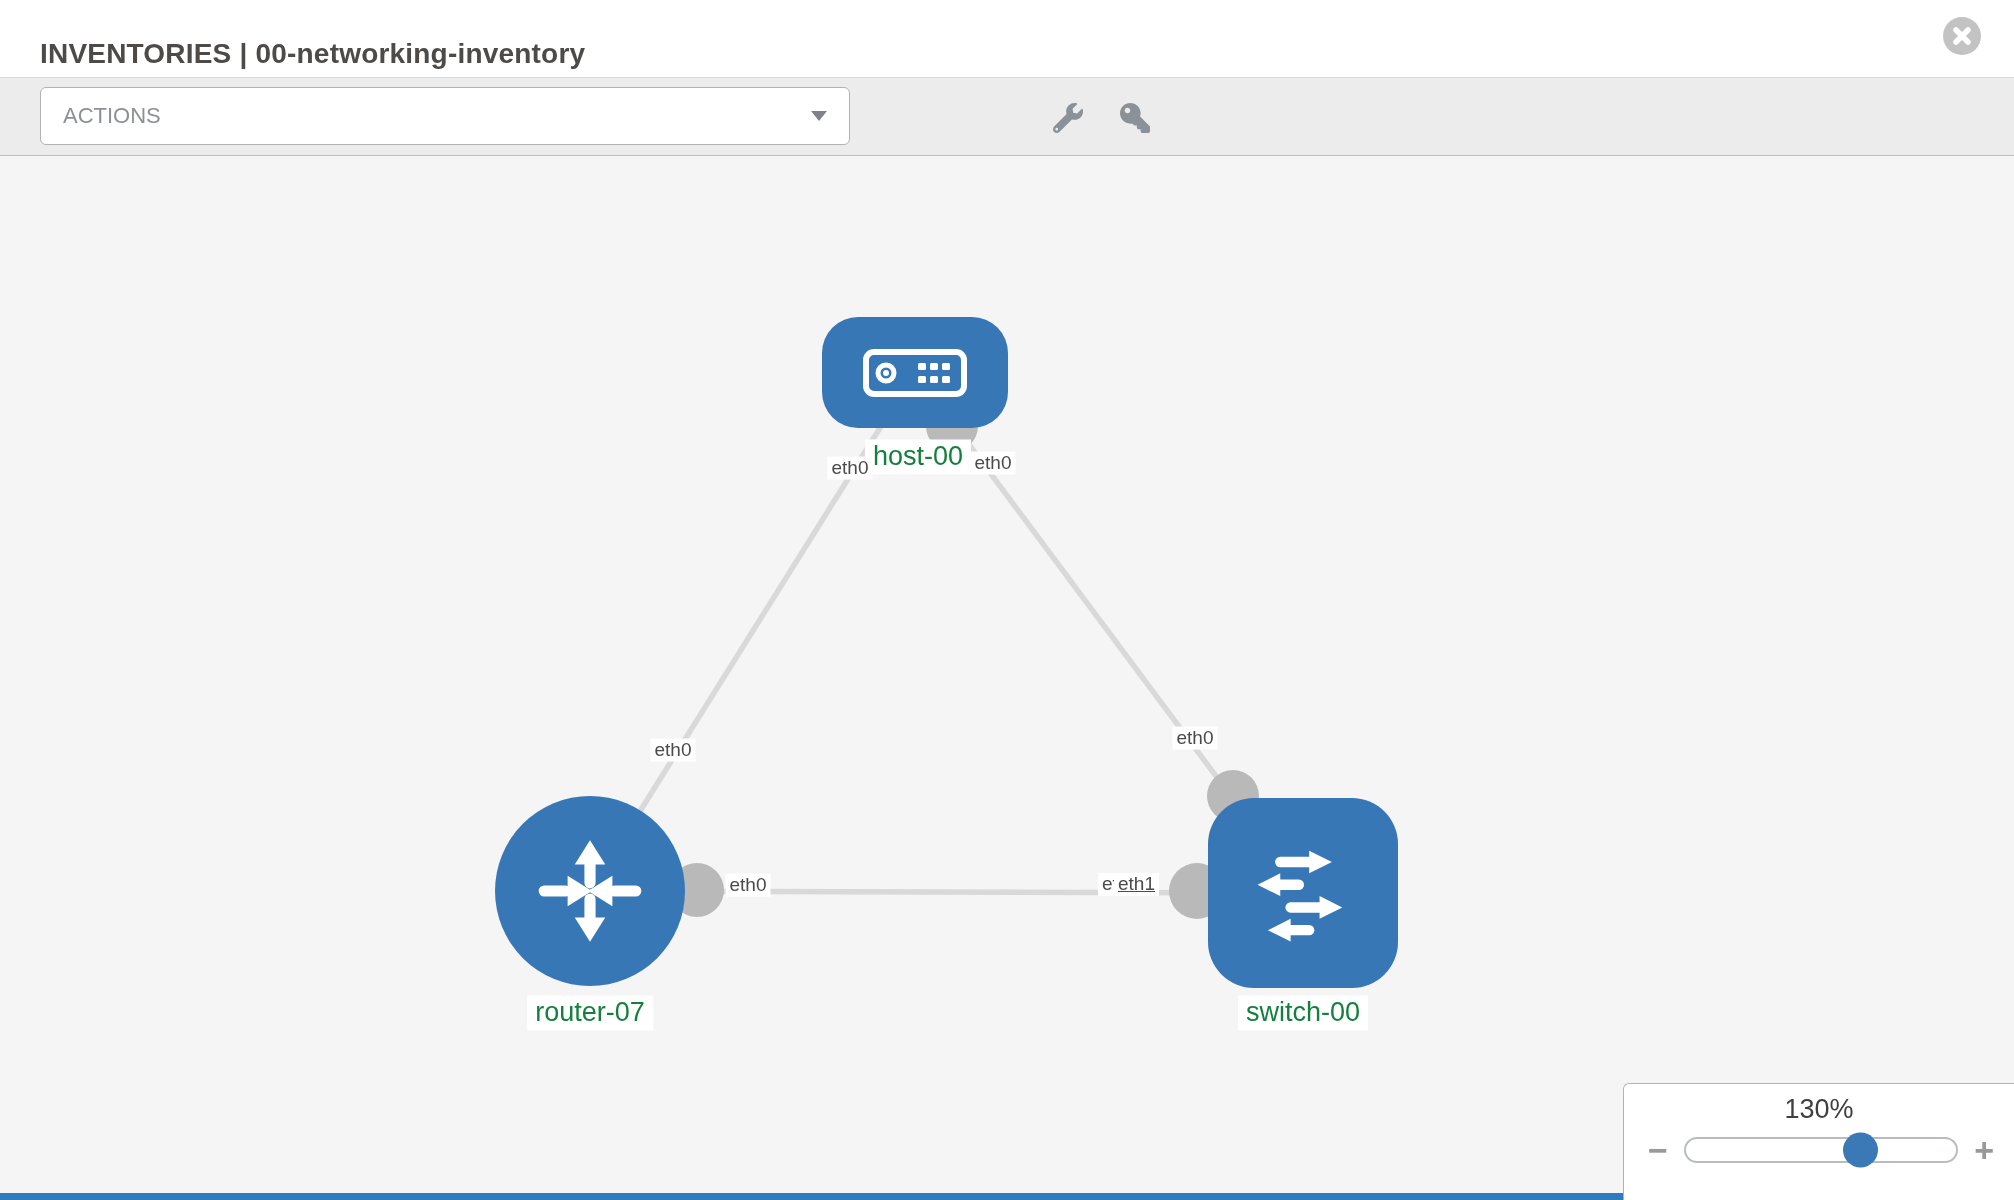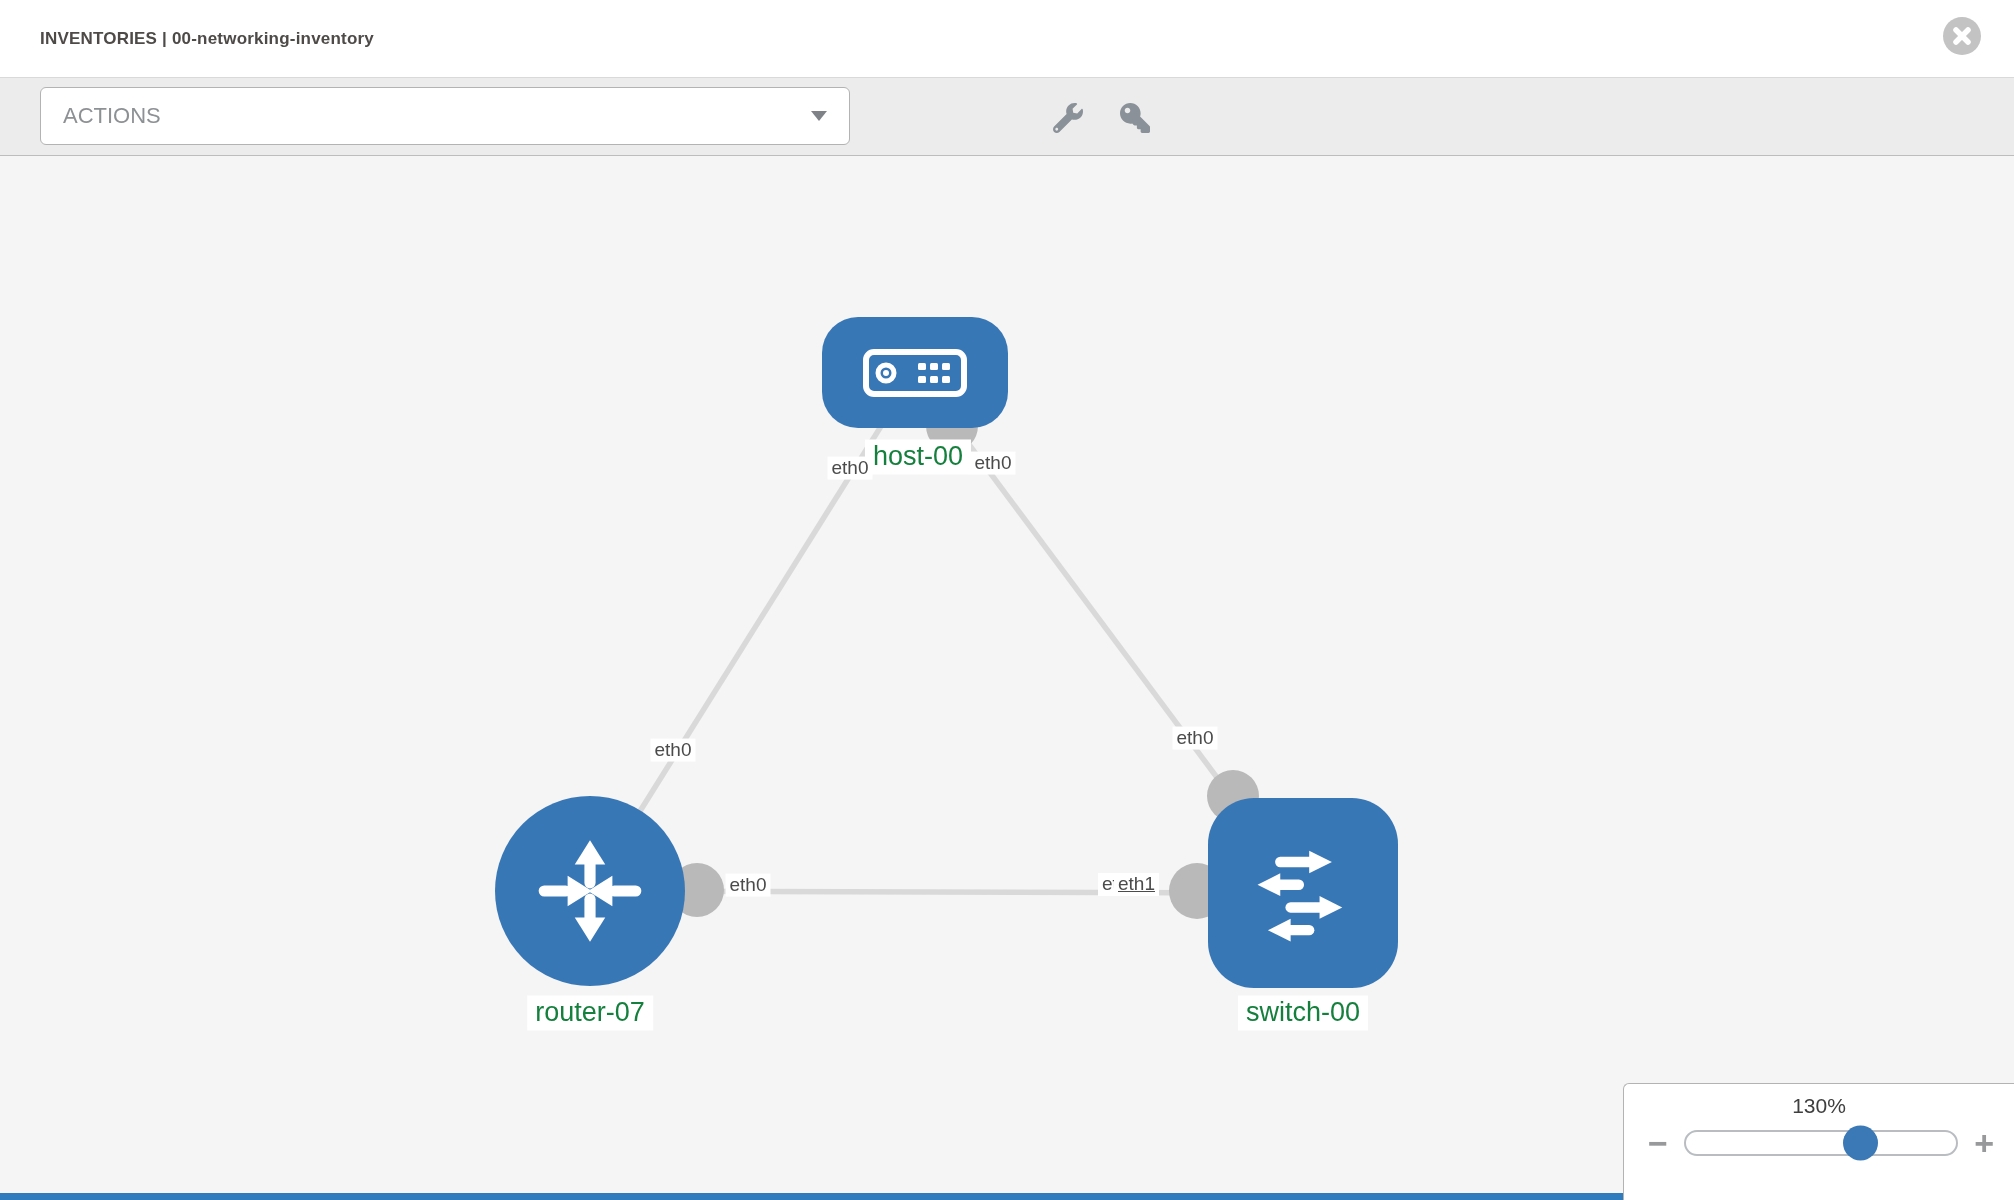--- a/index.html
+++ b/index.html
@@ -6,22 +6,22 @@
   body{
     width:2014px;height:1200px;overflow:hidden;position:relative;
     font-family:"Liberation Sans",sans-serif;background:#f5f5f6;
   }
   
   .hdr{
     position:absolute;left:0;top:0;width:2014px;height:77px;
     background:#ffffff;box-sizing:border-box;
   }
   .title{
-    position:absolute;left:40px;top:0;height:85px;line-height:77px;margin:0;
-    font-size:17px;font-weight:700;color:#4d4a48;letter-spacing:.2px;
+    position:absolute;left:40px;top:15px;height:85px;line-height:77px;margin:0;
+    font-size:28px;font-weight:700;color:#4d4a48;letter-spacing:.2px;
   }
   .close{
     position:absolute;right:33px;top:17px;width:38px;height:38px;border:none;
     border-radius:50%;background:#c3c3c3;padding:0;cursor:pointer;
     display:flex;align-items:center;justify-content:center;
   }
   
   .toolbar{
     position:absolute;left:0;top:77px;width:2014px;height:79px;
     background:#ececec;box-sizing:border-box;
@@ -71,21 +71,21 @@
   }
   .iface-stack .behind{left:0;}
   .iface-stack .front{left:16px;text-decoration:underline;}
   
   .zoom-panel{
     position:absolute;left:1623px;top:927px;width:391px;height:117px;
     background:#fff;box-sizing:border-box;
     border-left:1px solid #b3b3b3;border-top:1px solid #b3b3b3;
     border-top-left-radius:6px;
   }
-  .zoom-level{margin-top:10px;text-align:center;font-size:21px;color:#3f3f3f;}
+  .zoom-level{margin-top:10px;text-align:center;font-size:27px;color:#3f3f3f;}
   .zoom-row{display:flex;align-items:center;margin-top:8px;padding:0 20px 0 24px;}
   .zbtn{
     font-size:34px;font-weight:700;color:#97999b;line-height:1;cursor:pointer;
     user-select:none;
   }
   .ztrack{
     flex:1;height:22px;margin:0 16px;background:#fff;
     border:2px solid #b9bdc1;border-radius:13px;position:relative;cursor:pointer;
   }
   .zknob{

